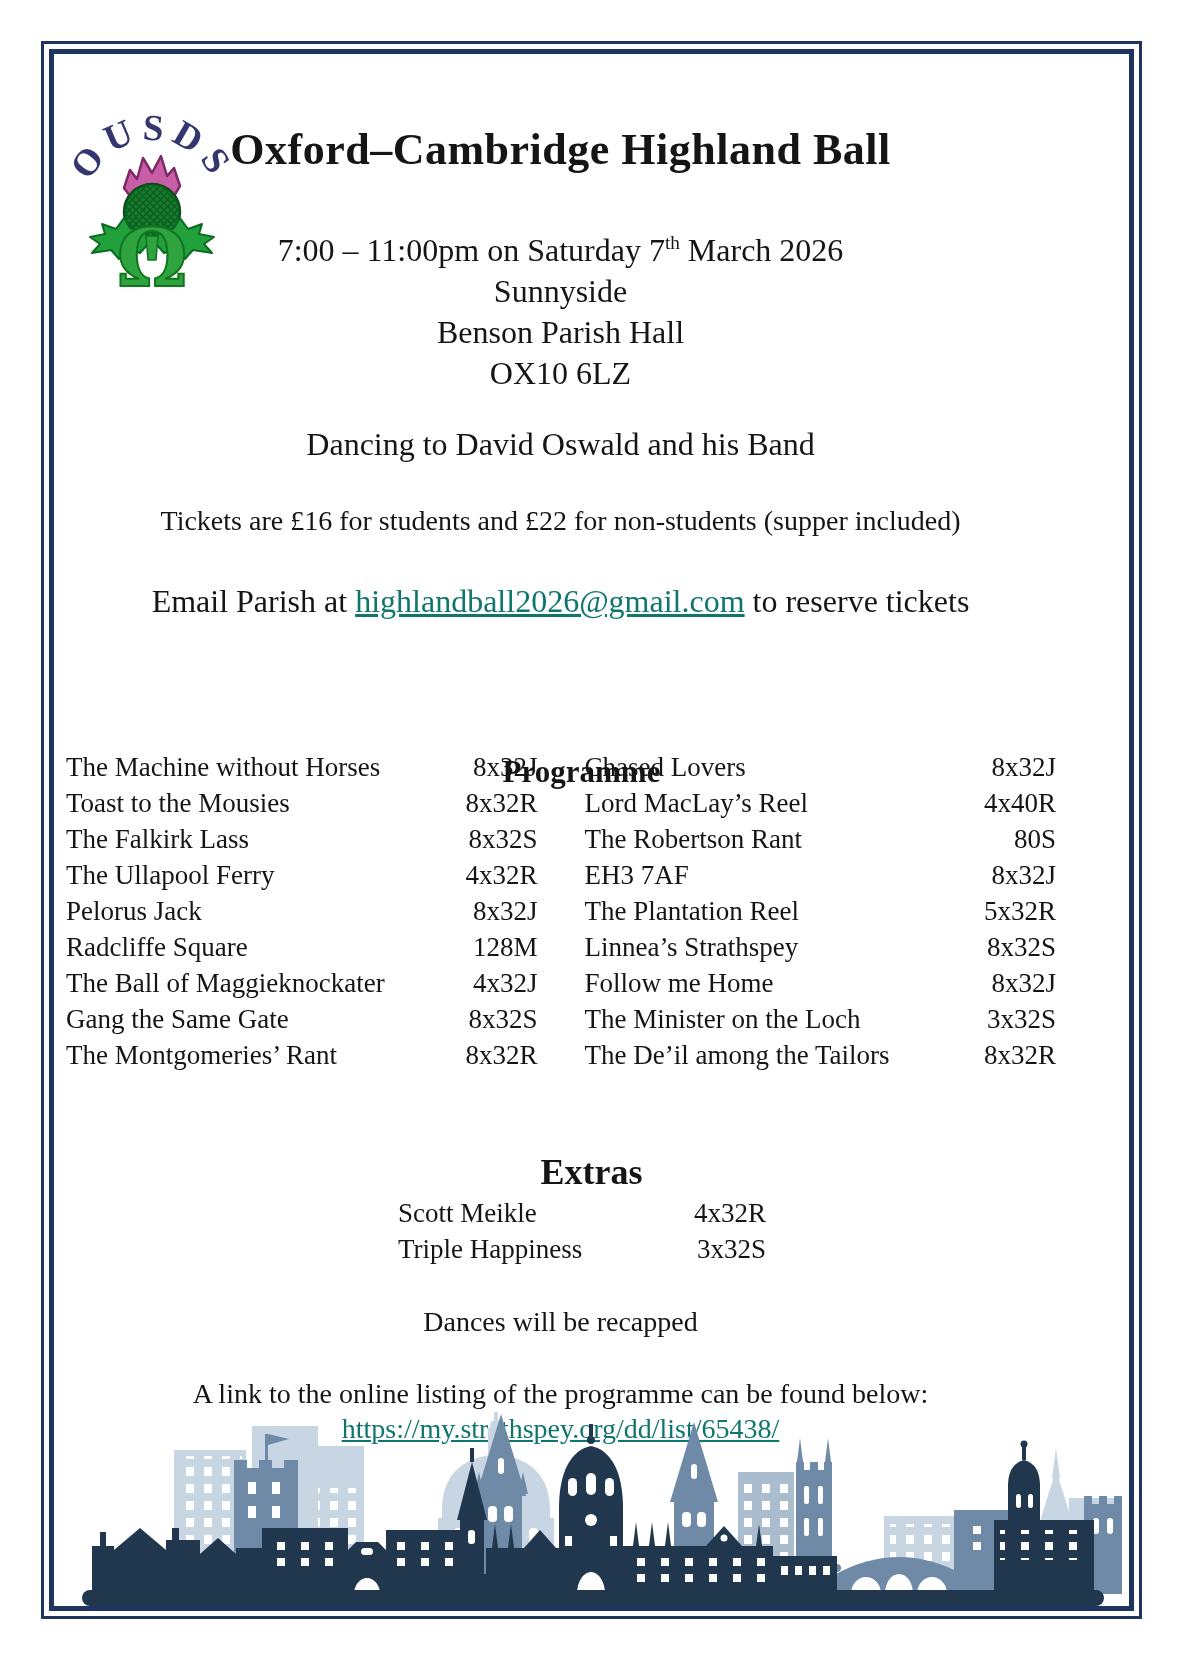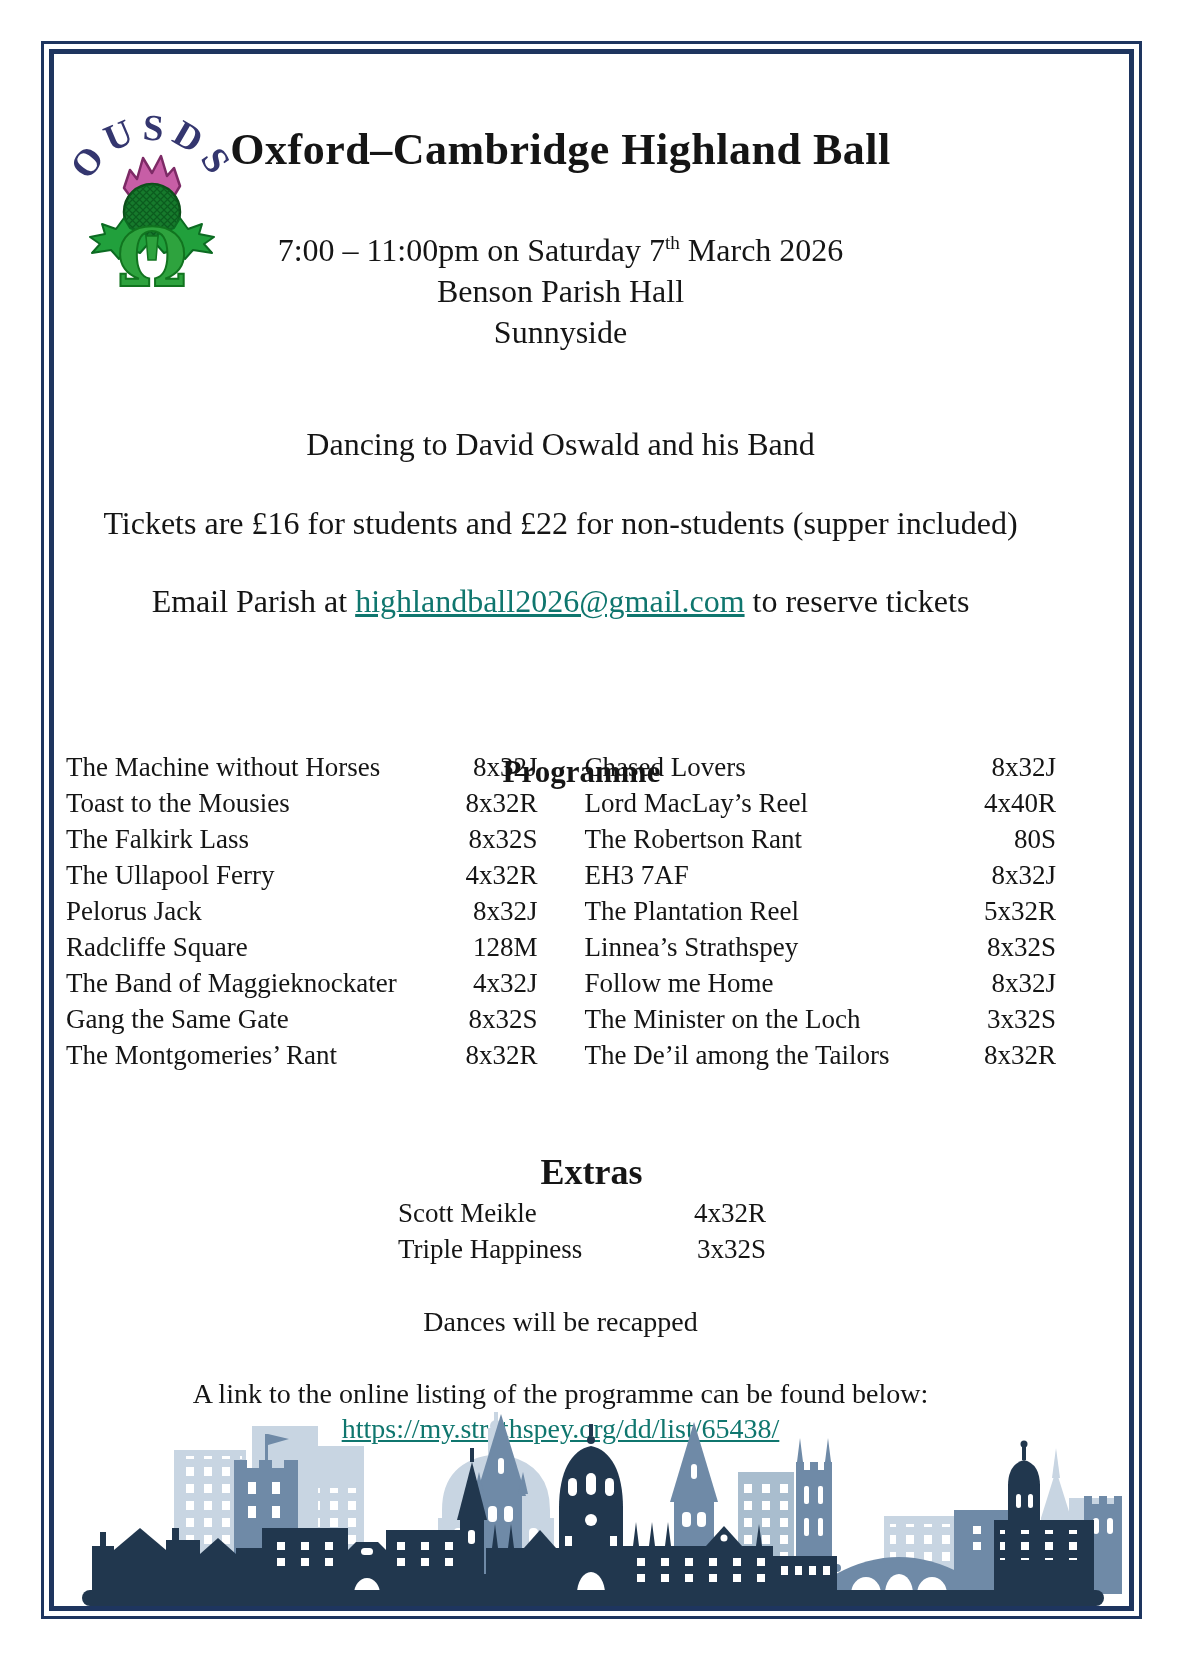--- a/index.html
+++ b/index.html
@@ -8,21 +8,21 @@
     font-family:"Liberation Serif","DejaVu Serif",serif; color:#151515; overflow:hidden;
   }
   .frame-outer { position:absolute; top:41px; left:41px; right:41px; bottom:41px; border:3px solid #1e355f; }
   .frame-inner { position:absolute; top:49px; left:49px; right:49px; bottom:49px; border:5px solid #1e355f; }
 
   .center { position:absolute; left:0; right:62px; text-align:center; }
   .title { top:124px; font-size:44px; font-weight:bold; letter-spacing:0.5px; }
   .venue-block { top:222px; font-size:32px; line-height:41px; }
   .venue-block sup, .band sup { font-size:60%; vertical-align:super; }
   .band    { top:426px; font-size:32px; }
-  .tickets { top:505px; font-size:32px; }
+  .tickets { top:505px; font-size:28px; }
   .email   { top:583px; font-size:32px; }
   a.doc-link { color:#0f766e; text-decoration:underline; cursor:pointer; }
 
   .prog-head   { top:706px; font-size:31px; font-weight:bold; right:20px;margin-top:48px; }
   .prog-table  { position:absolute; top:749px; left:66px; width:990px; display:flex; gap:47px;
                  font-size:27px; line-height:36px; }
   .prog-col { flex:1; min-width:0; }
   .prow { display:flex; justify-content:space-between; white-space:nowrap; }
   .prow .set { margin-left:12px; }
 
@@ -63,22 +63,23 @@
       <path d="M92,150 L108,144 L114,134 L122,145 L136,140 L133,150 L148,153 L138,160 L146,169 L127,166 L119,175 L112,164 L98,169 L90,160 Z" fill="#21a03c" stroke="#0c6b22" stroke-width="2" stroke-linejoin="round"></path>
       <path d="M80,152 L92,152 L90,176 L82,176 Z" fill="#2ea33e" stroke="#11741f" stroke-width="1.5"></path>
       <text x="86" y="202" text-anchor="middle" font-size="80" font-weight="bold" font-family="'DejaVu Serif',serif" fill="#2ea33e" stroke="#11741f" stroke-width="2">Ω</text>
     </g>
   </svg>
 
   <div class="center title">Oxford–Cambridge Highland Ball</div>
 
   <div class="center venue-block">
     <div><span>7:00 – 11:00pm on Saturday 7</span><sup>th</sup><span> March 2026</span></div>
+    <div>Sunnyside</div>
     <div>Benson Parish Hall</div>
-    <div>Sunnyside</div>
+    <div>OX10 6LZ</div>
   </div>
 
   <div class="center band">Dancing to David Oswald and his Band</div>
   <div class="center tickets">Tickets are £16 for students and £22 for non-students (supper included)</div>
 
   <div class="center email"><span>Email Parish at </span><a class="doc-link">highlandball2026@gmail.com</a><span> to reserve tickets</span></div>
 
   <div class="center prog-head">Programme</div>
 
   <div class="prog-table">
@@ -101,21 +102,21 @@
         </div>
       <div class="prow">
           <span class="name">Pelorus Jack</span>
           <span class="set">8x32J</span>
         </div>
       <div class="prow">
           <span class="name">Radcliffe Square</span>
           <span class="set">128M</span>
         </div>
       <div class="prow">
-          <span class="name">The Band of Maggieknockater</span>
+          <span class="name">The Ball of Maggieknockater</span>
           <span class="set">4x32J</span>
         </div>
       <div class="prow">
           <span class="name">Gang the Same Gate</span>
           <span class="set">8x32S</span>
         </div>
       <div class="prow">
           <span class="name">The Montgomeries’ Rant</span>
           <span class="set">8x32R</span>
         </div>

